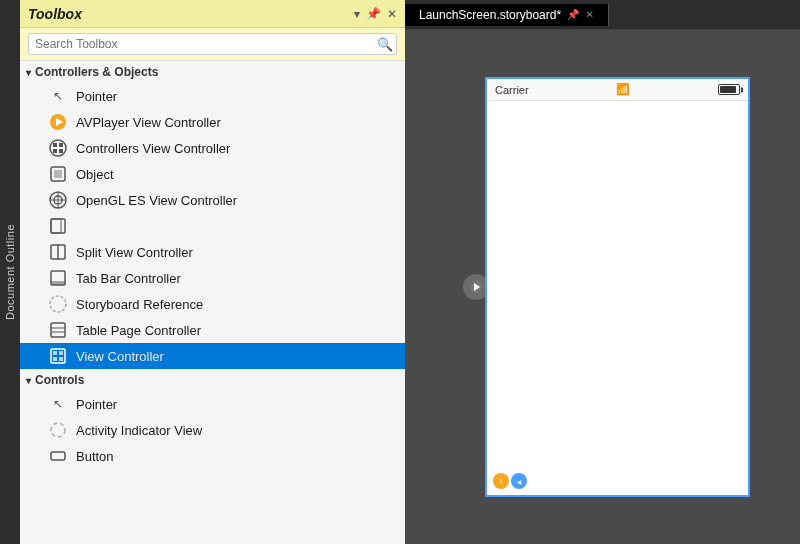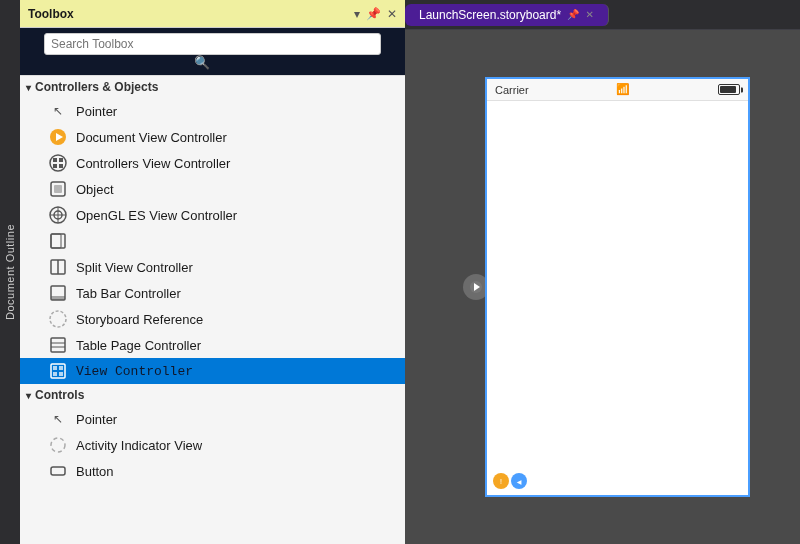--- a/index.html
+++ b/index.html
@@ -42,42 +42,42 @@
     .toolbox-header {
       background: #f0f0a0;
       padding: 4px 8px;
       display: flex;
       align-items: center;
       justify-content: space-between;
       border-bottom: 1px solid #ccc;
       min-height: 28px;
     }
     .toolbox-title {
-      font-size: 12px;
+      font-size: 14px;
       font-weight: 600;
       color: #1a1a1a;
+      font-style: italic;
     }
     .toolbox-header-icons {
       display: flex;
       gap: 6px;
       align-items: center;
     }
     .header-icon {
       color: #555;
       font-size: 12px;
       cursor: pointer;
     }
 
     .toolbox-search {
-      padding: 5px 24px;
+      padding: 5px 8px;
       border-bottom: 1px solid #ddd;
-      background: #0f172a;
-      display: flex;
-      align-items: center;
-      flex-direction: column;
+      background: #fef9c3;
+      display: flex;
+      align-items: center;
     }
     .toolbox-search input {
       border: 1px solid #ccc;
       border-radius: 3px;
       padding: 3px 6px;
       font-size: 12px;
       width: 100%;
       background: #fff;
       outline: none;
     }
@@ -107,22 +107,21 @@
       display: flex;
       align-items: center;
       padding: 3px 8px 3px 28px;
       cursor: pointer;
       color: #1a1a1a;
       font-size: 13px;
       min-height: 26px;
     }
     .toolbox-item.selected {
       background: #0078d7;
-      color: #0f172a;
-      font-family: Liberation Mono, monospace;
+      color: #e5e5e5;
     }
     .toolbox-item.selected .item-icon {
       color: #fff;
     }
 
     .item-icon {
       width: 20px;
       height: 20px;
       margin-right: 8px;
       display: flex;
@@ -162,23 +161,22 @@
       background: #3e3e42;
       color: #ccc;
       font-size: 12px;
       border-right: 1px solid #555;
       display: flex;
       align-items: center;
       gap: 6px;
       cursor: pointer;
     }
     .editor-tab.active {
-      background: #4c1d95;
+      background: #000000;
       color: #fff;
-      border-radius: 6px;
     }
     .tab-close {
       font-size: 10px;
       color: #888;
       cursor: pointer;
     }
     .tab-pin {
       font-size: 10px;
       color: #888;
     }
@@ -346,21 +344,21 @@
       <span>Pointer</span>
     </div>
 
     <div class="toolbox-item">
       <div class="item-icon icon-avplayer">
         <svg width="18" height="18" viewBox="0 0 18 18">
           <circle cx="9" cy="9" r="8" fill="#f5a623"></circle>
           <polygon points="7,5 14,9 7,13" fill="#fff"></polygon>
         </svg>
       </div>
-      <span>Document View Controller</span>
+      <span>AVPlayer View Controller</span>
     </div>
 
     <div class="toolbox-item">
       <div class="item-icon">
         <svg width="18" height="18" viewBox="0 0 18 18">
           <circle cx="9" cy="9" r="8" fill="none" stroke="#555" stroke-width="1.5"></circle>
           <rect x="4" y="4" width="4" height="4" fill="#555"></rect>
           <rect x="10" y="4" width="4" height="4" fill="#555"></rect>
           <rect x="4" y="10" width="4" height="4" fill="#555"></rect>
           <rect x="10" y="10" width="4" height="4" fill="#555"></rect>

